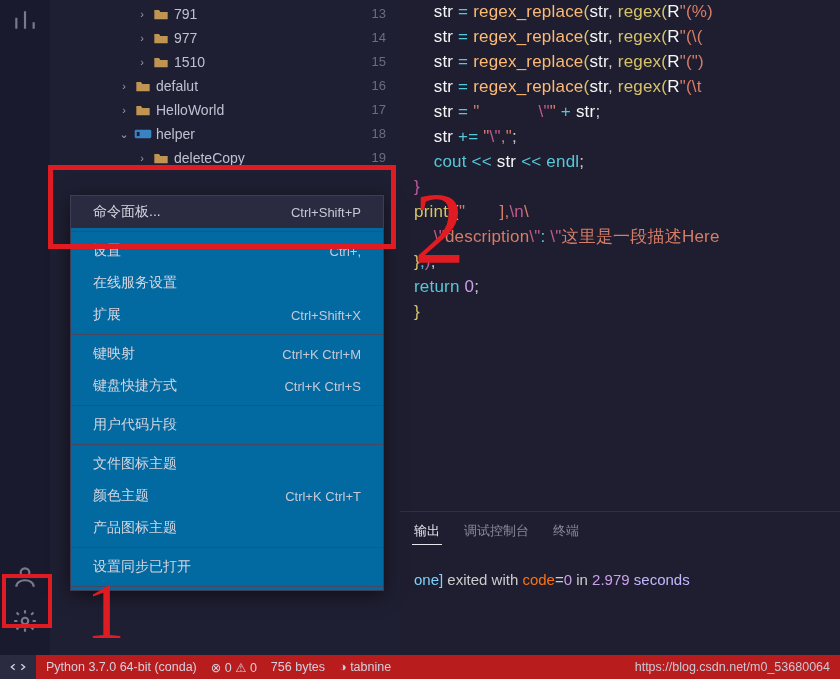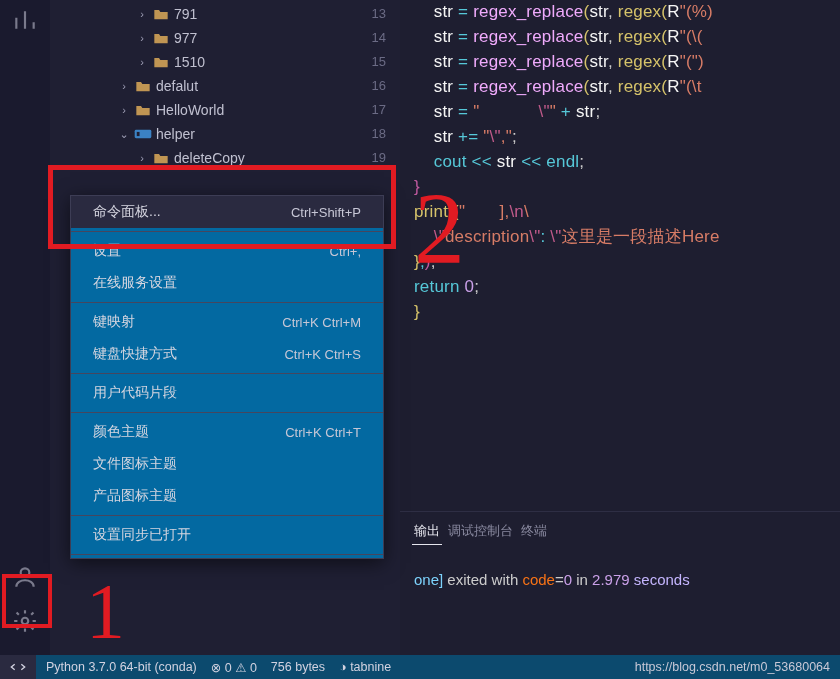--- a/index.html
+++ b/index.html
@@ -25,42 +25,42 @@
   .menu .mi{display:flex;justify-content:space-between;align-items:center;height:32px;padding:0 22px;cursor:default}
   .menu .mi .sc{color:#c7c7d6;font-size:13px}
   .menu .sep{height:1px;background:#46465e;margin:3px 0}
   
   .menu .mi.hi{background:#2a2a40}
   
   .main{flex:1;display:flex;flex-direction:column;background:#1e1e30;position:relative;overflow:hidden}
   .code{flex:1;padding:0 0 0 14px;font-family:Consolas,"Courier New",monospace;font-size:17px;line-height:24px;color:#ccc;white-space:pre;overflow:hidden;letter-spacing:0.2px}
   .c-ident{color:#f5f5f5}
   .c-op{color:#56c8d8}
-  .c-func{color:#f0abfc}
+  .c-func{color:#fdba74}
   .c-call{color:#d6c36a}
   .c-str{color:#d77c66}
   .c-key{color:#56c8d8}
   .c-esc{color:#c05a8a}
   .c-num{color:#caa0e8}
   .c-brace{color:#d6c36a}
   .c-brace2{color:#c05aa0}
   .panel{height:168px;border-top:1px solid #2e2e44;background:#1e1e30;display:flex;flex-direction:column}
-  .tabs{display:flex;gap:4px;padding:6px 12px 0 12px;font-size:13px;color:#8a8aa0}
+  .tabs{display:flex;gap:20px;padding:6px 12px 0 12px;font-size:13px;color:#8a8aa0}
   .tabs .t{padding:4px 2px;cursor:default}
   .tabs .t.act{color:#e6e6ee;border-bottom:1px solid #e6e6ee}
   .term{flex:1;padding:26px 14px;font-family:Consolas,monospace;font-size:15px;color:#ccc}
   .t-pref{color:#7dd3fc}
   .t-code{color:#f97316}
   .t-eq{color:#ccc}
   .t-zero{color:#caa0e8}
   .t-in{color:#ccc}
   .t-num{color:#caa0e8}
   .t-sec{color:#c4b5fd}
   
-  .status{position:absolute;left:0;right:0;bottom:0;height:24px;background:#0c4a6e;display:flex;align-items:center;font-size:12.5px;color:#d2d2e0;z-index:5}
+  .status{position:absolute;left:0;right:0;bottom:0;height:24px;background:#b91c1c;display:flex;align-items:center;font-size:12.5px;color:#d2d2e0;z-index:5}
   .status .rc{width:36px;height:24px;background:#2a2a40;display:flex;align-items:center;justify-content:center}
   .status .rc svg{stroke:#d2d2e0;fill:none;stroke-width:2}
   .status .grp{display:flex;align-items:center;gap:14px;padding-left:10px}
   .status .right{margin-left:auto;padding-right:10px;color:#c8c8d6}
   
   .anno1{position:absolute;left:2px;top:574px;width:50px;height:54px;border:4px solid #e11b22;z-index:40;pointer-events:none}
   .anno1n{position:absolute;left:86px;top:566px;font-family:Georgia,serif;font-size:78px;color:#e11b22;z-index:40;pointer-events:none;font-weight:500}
   .anno2{position:absolute;left:48px;top:165px;width:348px;height:84px;border:5px solid #e11b22;z-index:40;pointer-events:none}
   .anno2n{position:absolute;left:414px;top:170px;font-family:Georgia,serif;font-size:102px;color:#e11b22;z-index:40;pointer-events:none;font-weight:500}
 </style>
@@ -221,42 +221,46 @@
     </div>
     <div class="sep"></div>
     <div class="mi">
       <span>设置</span>
       <span class="sc">Ctrl+,</span>
     </div>
     <div class="mi">
       <span>在线服务设置</span>
       <span class="sc"></span>
     </div>
+    <div class="mi">
+      <span>扩展</span>
+      <span class="sc">Ctrl+Shift+X</span>
+    </div>
     <div class="sep"></div>
     <div class="mi">
       <span>键映射</span>
       <span class="sc">Ctrl+K Ctrl+M</span>
     </div>
     <div class="mi">
       <span>键盘快捷方式</span>
       <span class="sc">Ctrl+K Ctrl+S</span>
     </div>
     <div class="sep"></div>
     <div class="mi">
       <span>用户代码片段</span>
       <span class="sc"></span>
     </div>
     <div class="sep"></div>
     <div class="mi">
+      <span>文件图标主题</span>
+      <span class="sc"></span>
+    </div>
+    <div class="mi">
       <span>颜色主题</span>
       <span class="sc">Ctrl+K Ctrl+T</span>
-    </div>
-    <div class="mi">
-      <span>文件图标主题</span>
-      <span class="sc"></span>
     </div>
     <div class="mi">
       <span>产品图标主题</span>
       <span class="sc"></span>
     </div>
     <div class="sep"></div>
     <div class="mi">
       <span>设置同步已打开</span>
       <span class="sc"></span>
     </div>

